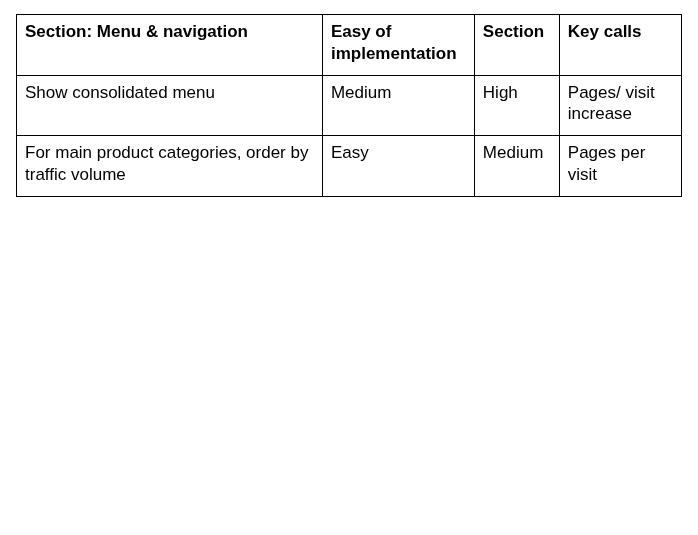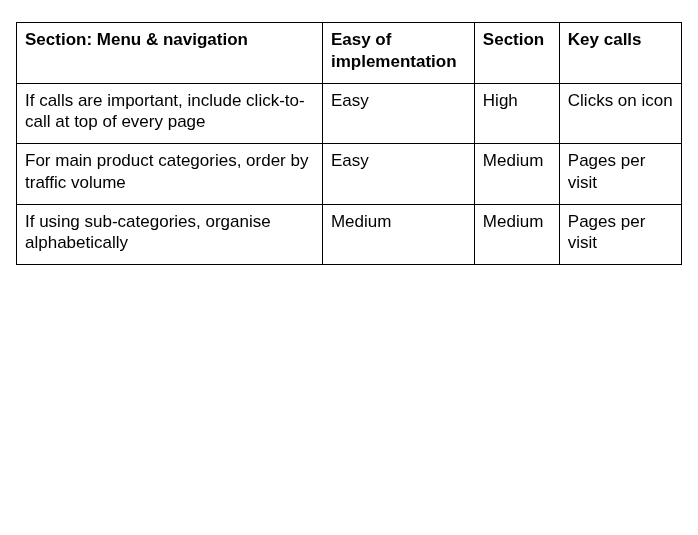--- a/index.html
+++ b/index.html
@@ -12,21 +12,20 @@
   .wrap {
     padding: 14px 16px;
   }
   table {
     border-collapse: collapse;
     table-layout: fixed;
     width: 666px;
     font-family: Arial, Helvetica, sans-serif;
     font-size: 17px;
     color: #000;
-    margin-top: 8px;
   }
   th, td {
     border: 1px solid #000;
     padding: 6px 8px 10px 8px;
     vertical-align: top;
     text-align: left;
     line-height: 1.28;
     font-weight: 400;
   }
   th {
@@ -51,32 +50,26 @@
     <thead>
       <tr>
         <th>Section: Menu &amp; navigation</th>
         <th>Easy of implementation</th>
         <th>Section</th>
         <th>Key calls</th>
       </tr>
     </thead>
     <tbody>
         <tr>
-          <td>If calls are important, include click-to-call at top of every page</td>
-          <td>Easy</td>
+          <td>Show consolidated menu</td>
+          <td>Medium</td>
           <td>High</td>
-          <td>Clicks on icon</td>
+          <td>Pages/ visit increase</td>
         </tr>
         <tr>
           <td>For main product categories, order by traffic volume</td>
           <td>Easy</td>
-          <td>Medium</td>
-          <td>Pages per visit</td>
-        </tr>
-        <tr>
-          <td>If using sub-categories, organise alphabetically</td>
-          <td>Medium</td>
           <td>Medium</td>
           <td>Pages per visit</td>
         </tr>
       </tbody>
   </table>
 </div>
 
 </body></html>

